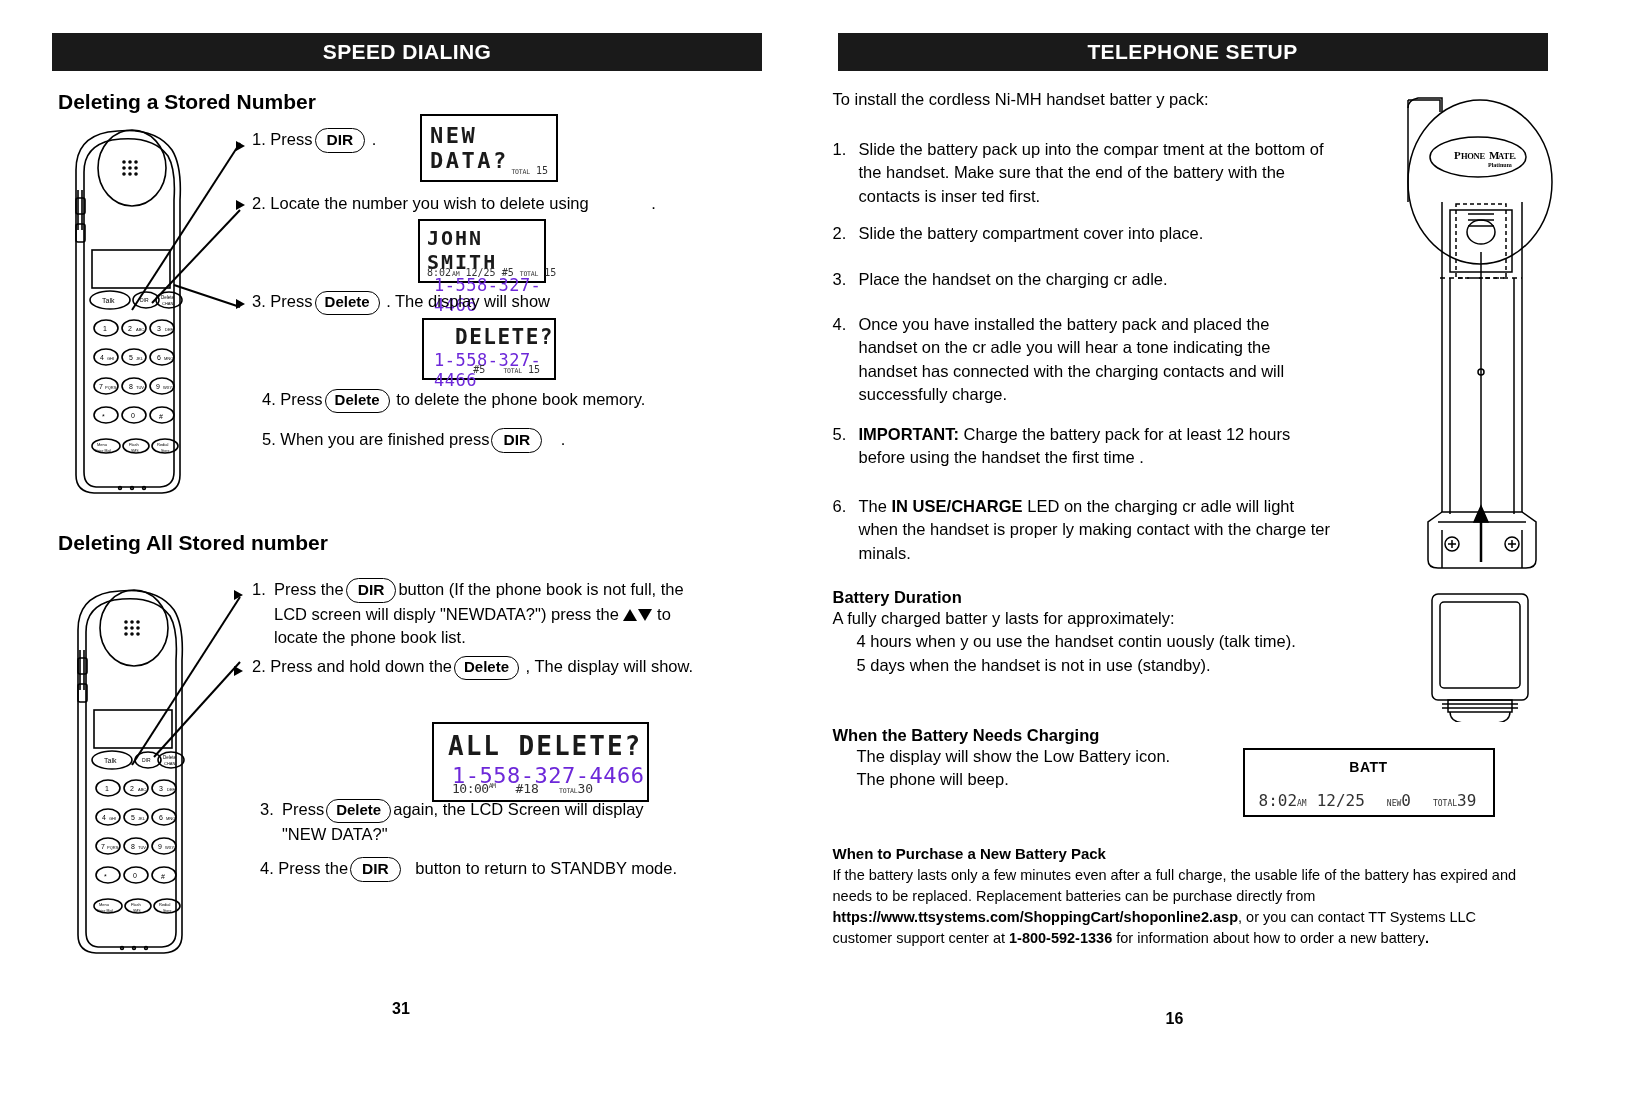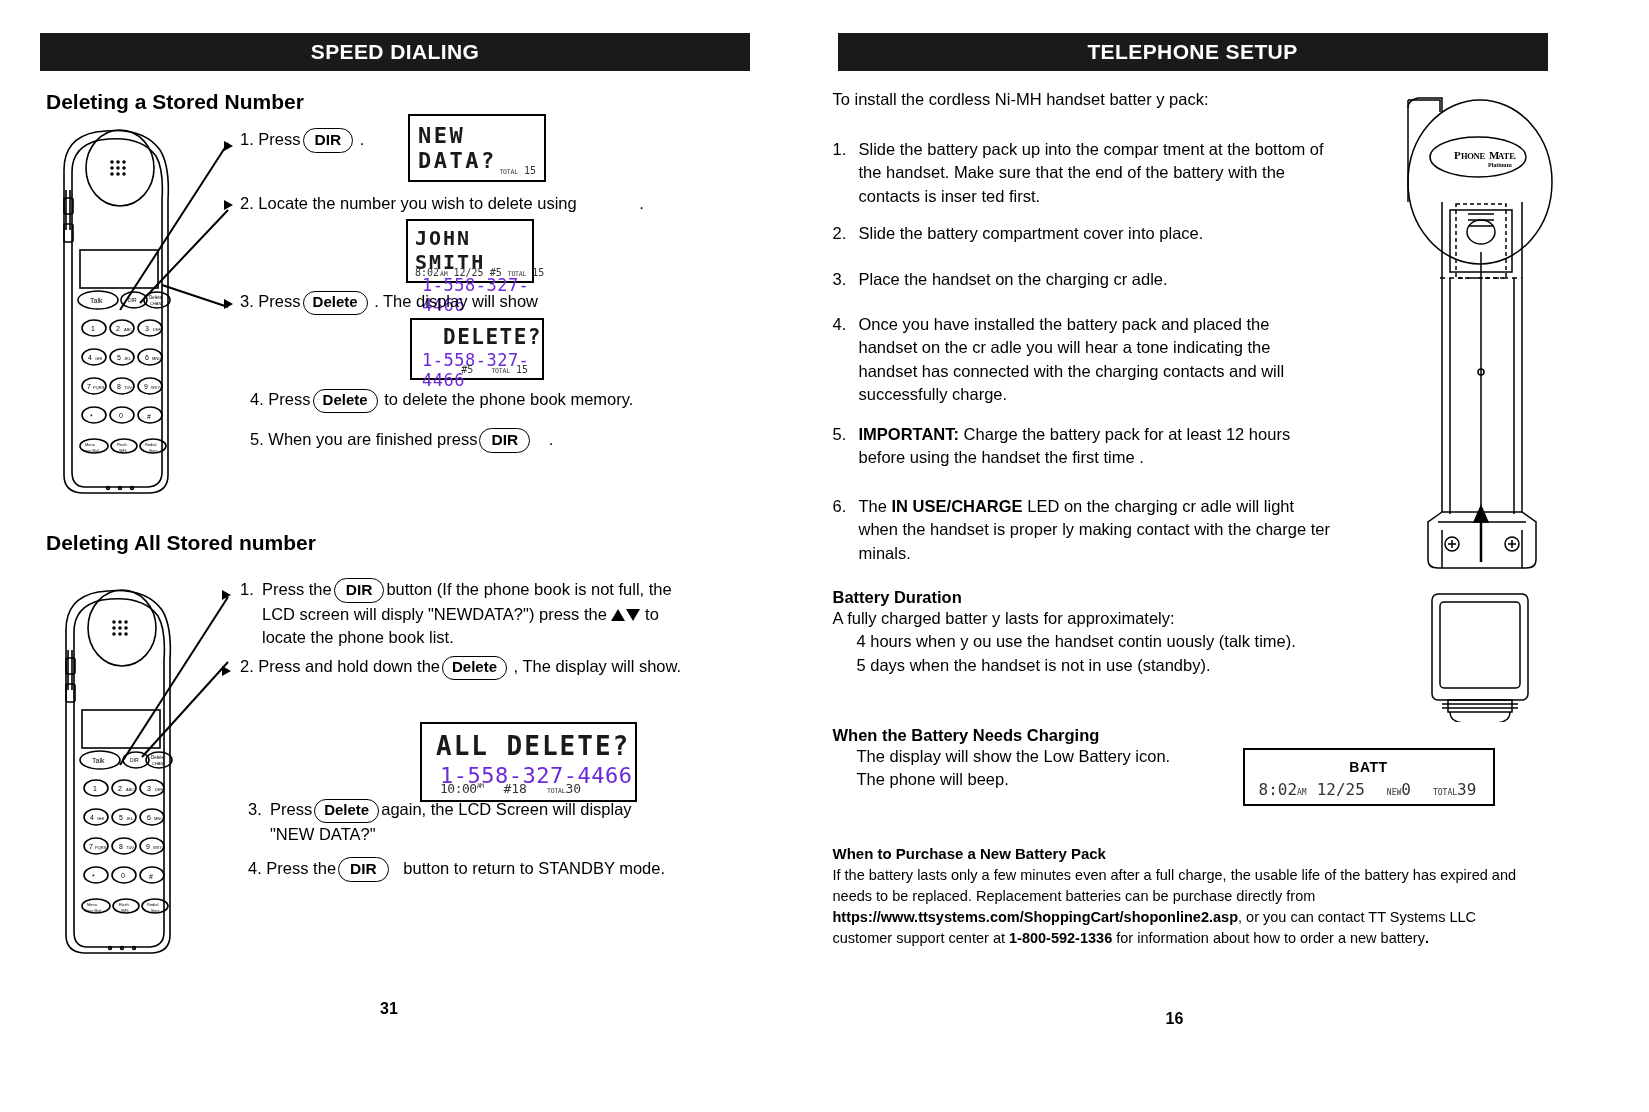--- a/index.html
+++ b/index.html
@@ -3,21 +3,21 @@
 <meta charset="utf-8">
 <title>Cordless Phone Manual</title>
 <style>
   html,body{margin:0;padding:0;}
   body{
     width:1649px;height:1112px;background:#ffffff;
     font-family:"Liberation Sans", sans-serif;
     color:#000;overflow:hidden;position:relative;
   }
   .page{position:absolute;top:0;width:50%;height:100%;}
-  .page-left{left:0;}
+  .page-left{left:12px;}
   .page-right{left:50%;}
 
   
   .banner{
     background:#1a1a1a;color:#fff;text-align:center;
     font-weight:bold;font-size:21px;letter-spacing:.4px;
     padding:8px 0 9px 0;line-height:1;
   }
   .banner-left{position:absolute;left:40px;top:33px;width:710px;}
   .banner-right{position:absolute;left:13px;top:33px;width:710px;}
@@ -419,21 +419,21 @@
     <div class="bodytext" style="padding-left:24px;">4 hours when y ou use the handset contin uously (talk time).</div>
     <div class="bodytext" style="padding-left:24px;">5 days when the handset is not in use (standby).</div>
   </div>
 
   <div style="position:absolute;left:8px;top:726px;width:500px;">
     <div class="h3">When the Battery Needs Charging</div>
     <div class="bodytext" style="padding-left:24px;">The display will show the Low Battery icon.</div>
     <div class="bodytext" style="padding-left:24px;">The phone will beep.</div>
   </div>
 
-  <div class="lcd" style="left:418px;top:748px;width:252px;height:58px;position:absolute;">
+  <div class="lcd" style="left:418px;top:748px;width:252px;height:69px;position:absolute;">
     <div style="text-align:center;font-weight:bold;font-size:14px;padding-top:9px;letter-spacing:.5px;">BATT</div>
     <div class="lcd-status" style="position:absolute;left:14px;bottom:5px;font-size:16px;gap:0;align-items:baseline;">
       <span>8:02</span>
       <span style="font-size:8px;vertical-align:super;">AM</span>
       <span style="margin-left:10px;">12/25</span>
       <span style="font-size:8px;margin-left:22px;">NEW</span>
       <span>0</span>
       <span style="font-size:8px;margin-left:22px;">TOTAL</span>
       <span>39</span>
     </div>

